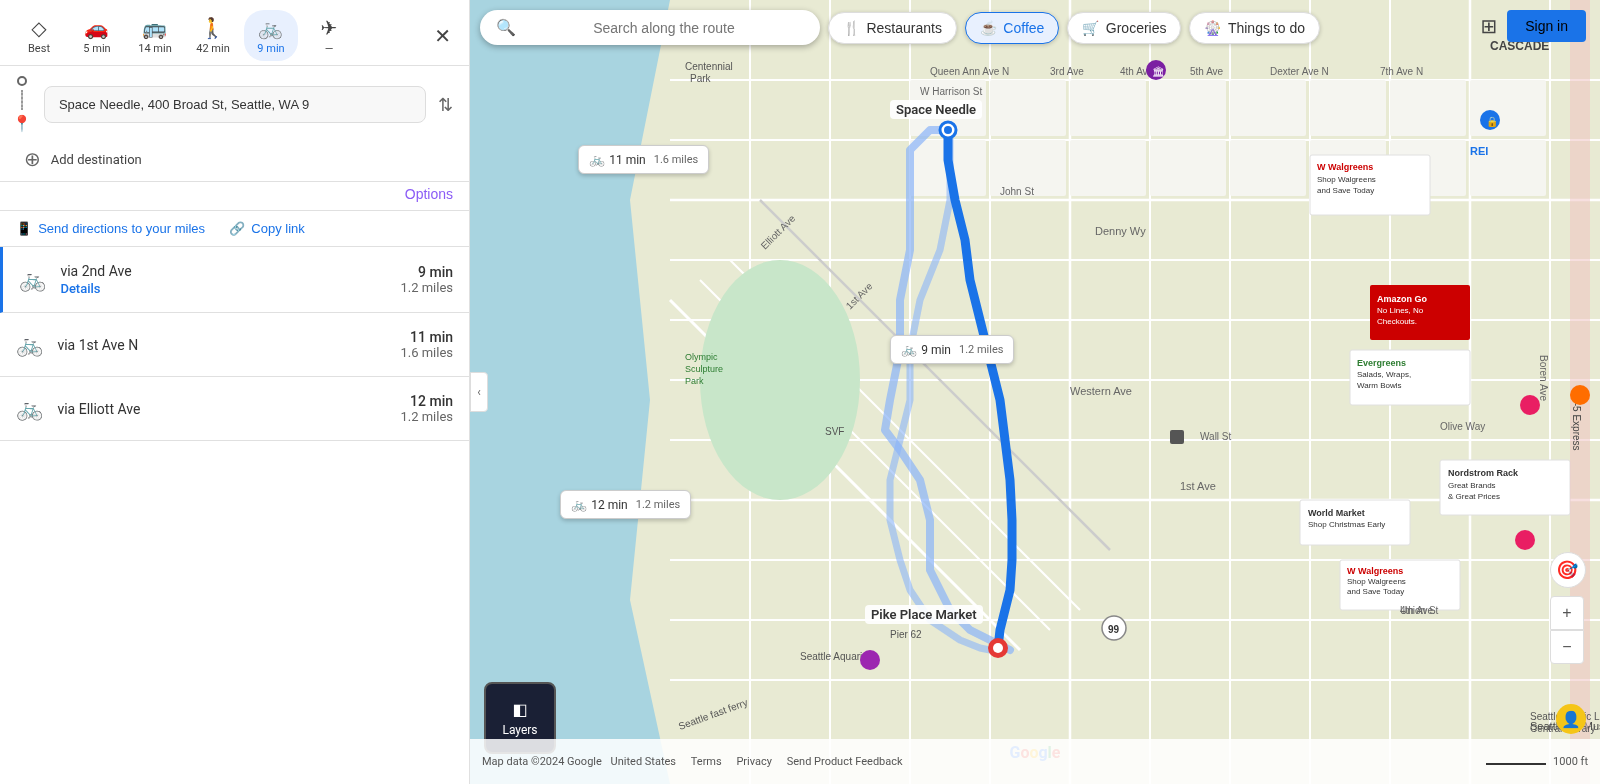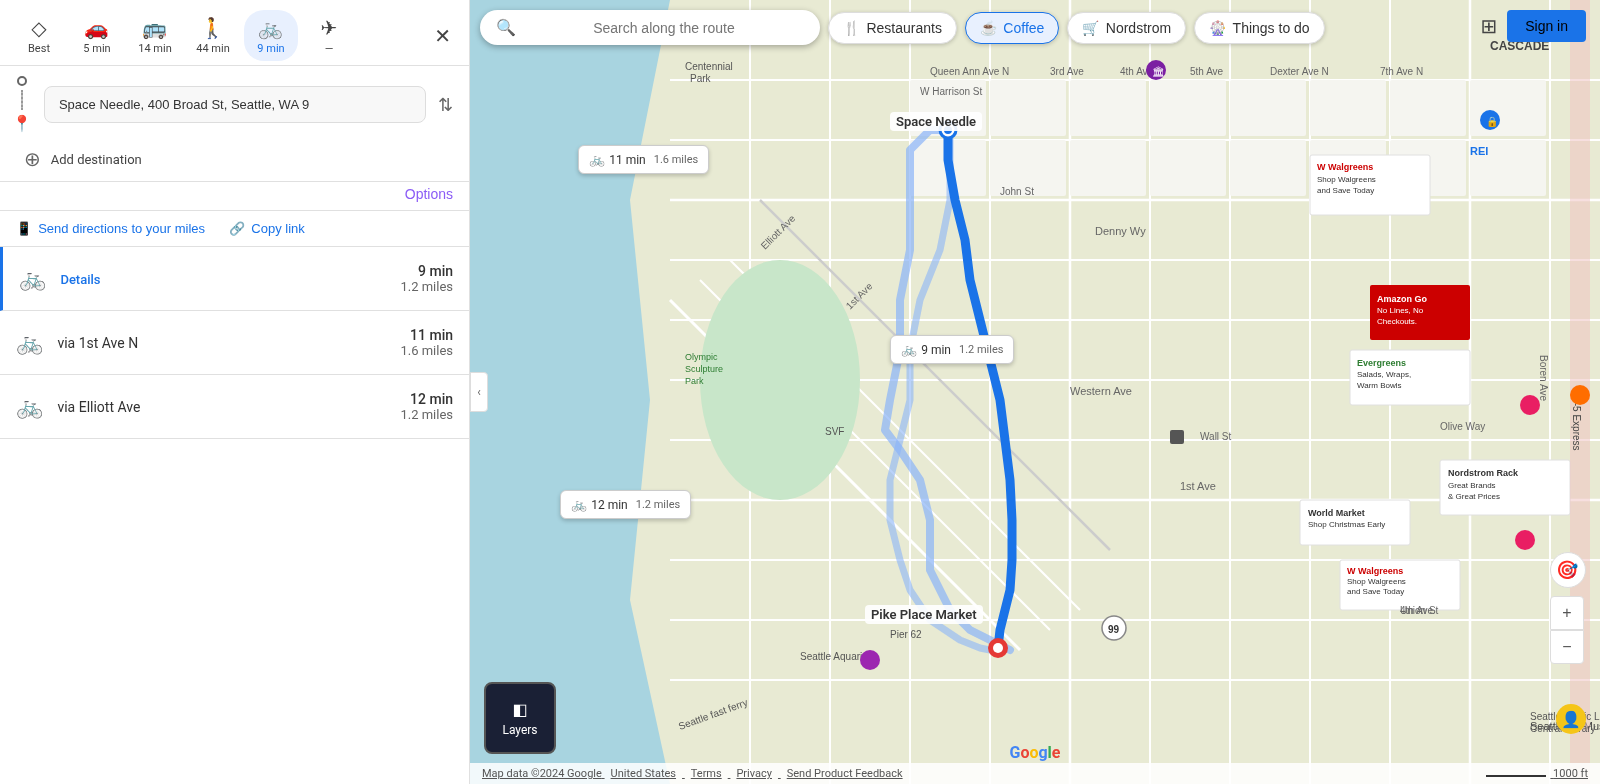--- a/index.html
+++ b/index.html
@@ -379,26 +379,25 @@
 
     
     .map-bottom-bar {
       position: absolute;
       bottom: 0;
       left: 0;
       right: 0;
       display: flex;
       justify-content: space-between;
       align-items: center;
-      padding: 4px 12px;
+      padding: 16px 12px;
       font-size: 11px;
       color: #555;
       background: rgba(255,255,255,0.85);
       z-index: 20;
-      text-decoration: underline;
     }
     .map-bottom-bar a { color: #555; text-decoration: none; margin: 0 6px; }
 
     
     .google-logo {
       position: absolute;
       bottom: 22px;
       left: 50%;
       transform: translateX(-50%);
       font-size: 16px;
@@ -425,21 +424,21 @@
     <div class="transport-option">
       <span class="icon">🚗</span>
       <span>5 min</span>
     </div>
     <div class="transport-option">
       <span class="icon">🚌</span>
       <span>14 min</span>
     </div>
     <div class="transport-option">
       <span class="icon">🚶</span>
-      <span>44 min</span>
+      <span>42 min</span>
     </div>
     <div class="transport-option active">
       <span class="icon">🚲</span>
       <span>9 min</span>
     </div>
     <div class="transport-option">
       <span class="icon">✈</span>
       <span>—</span>
     </div>
     <button class="transport-close">✕</button>
@@ -475,20 +474,21 @@
       <span>🔗</span>
       <span>Copy link</span>
     </button>
   </div>
 
   <div class="routes-list">
 
     <div class="route-item selected">
       <span class="route-bike-icon">🚲</span>
       <div class="route-info">
+        <div class="route-via">via 2nd Ave</div>
         <div class="route-details-link">Details</div>
       </div>
       <div class="route-time-col">
         <div class="route-time">9 min</div>
         <div class="route-dist">1.2 miles</div>
       </div>
     </div>
 
     <div class="route-item">
       <span class="route-bike-icon">🚲</span>
@@ -698,21 +698,21 @@
     <button class="filter-btn">
       <span>🍴</span>
       <span>Restaurants</span>
     </button>
     <button class="filter-btn active">
       <span>☕</span>
       <span>Coffee</span>
     </button>
     <button class="filter-btn">
       <span>🛒</span>
-      <span>Nordstrom</span>
+      <span>Groceries</span>
     </button>
     <button class="filter-btn">
       <span>🎡</span>
       <span>Things to do</span>
     </button>
   </div>
 
   
   <div class="map-top-right">
     <button class="grid-btn">⊞</button>
@@ -738,21 +738,21 @@
   </div>
   
   <div class="route-label" style="top:490px;left:90px;">
     <span class="bike">🚲</span>
     <span>12 min</span>
       <br>
     <span style="font-size:11px;color:#666;">1.2 miles</span>
   </div>
 
   
-  <div style="position:absolute;top:100px;left:420px;font-size:13px;font-weight:600;color:#333;background:rgba(255,255,255,0.9);padding:2px 6px;border-radius:4px;margin-top:12px;">Space Needle</div>
+  <div style="position:absolute;top:100px;left:420px;font-size:13px;font-weight:600;color:#333;background:rgba(255,255,255,0.9);padding:2px 6px;border-radius:4px;">Space Needle</div>
   
   
   <div style="position:absolute;bottom:160px;left:395px;font-size:13px;font-weight:600;color:#333;background:rgba(255,255,255,0.9);padding:2px 6px;border-radius:4px;">Pike Place Market</div>
 
   
   <div class="layers-btn">
     <span class="layers-icon">◧</span>
     <span>Layers</span>
   </div>
 

